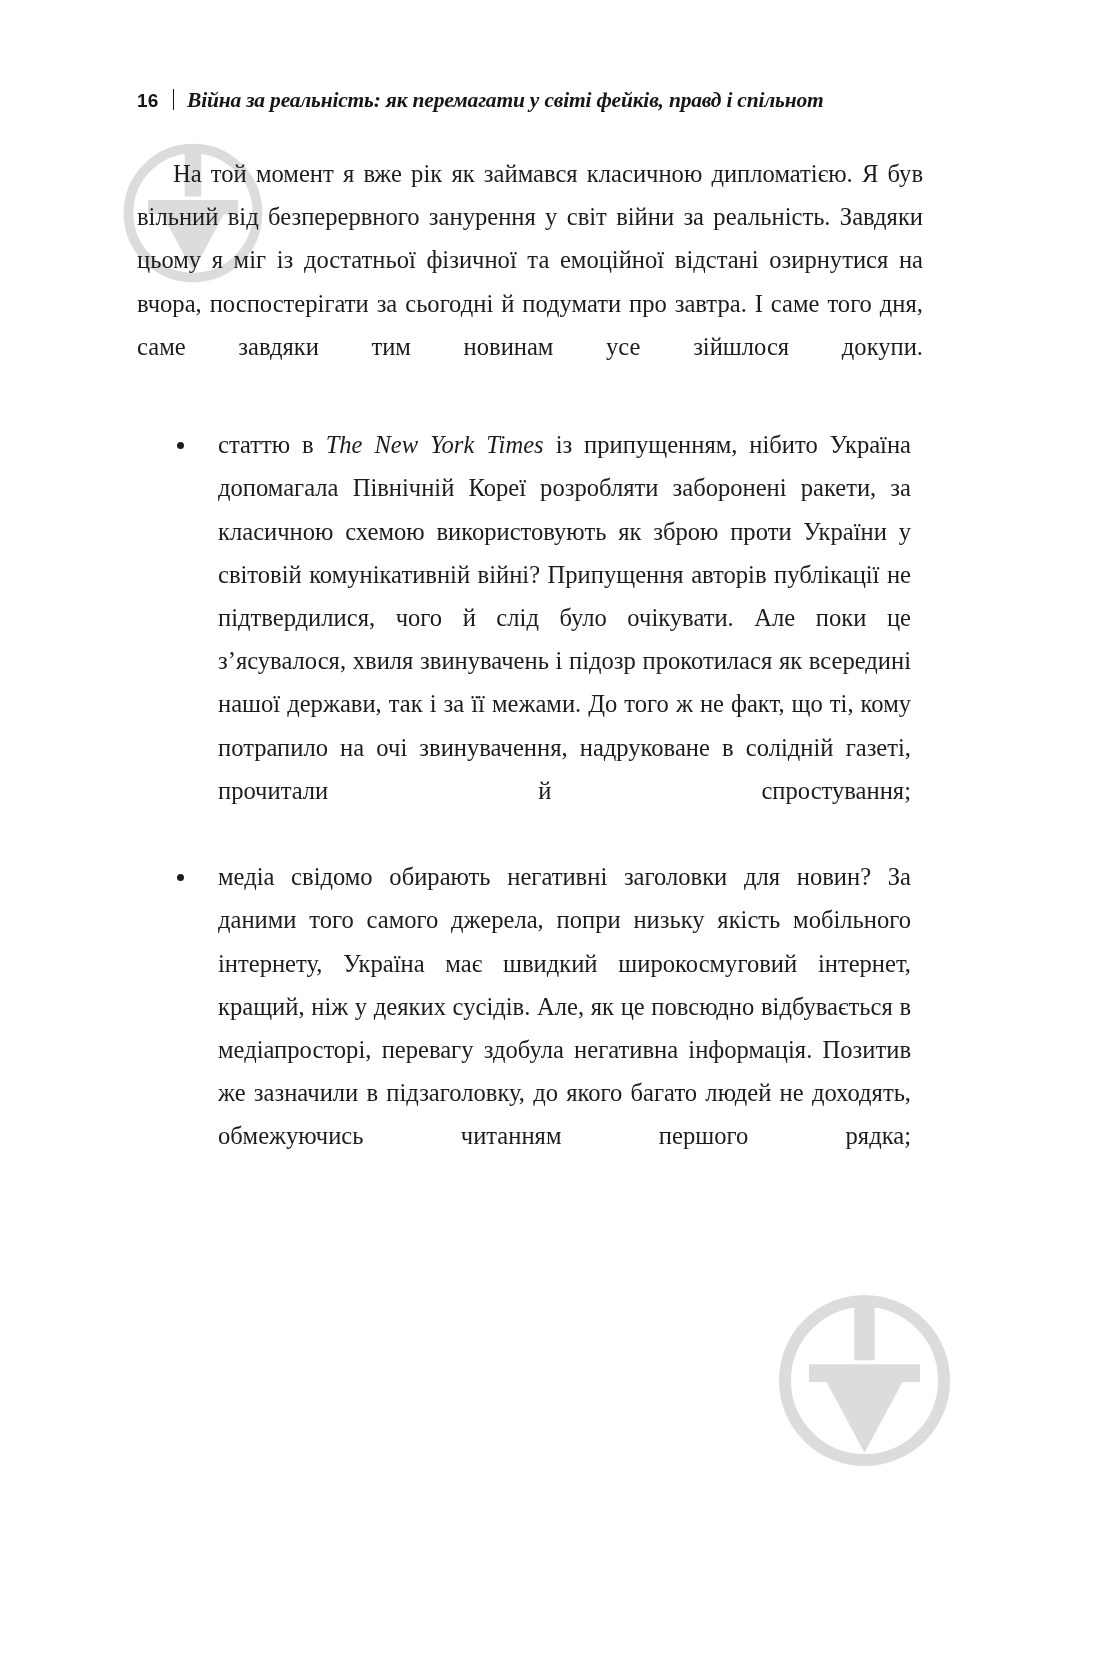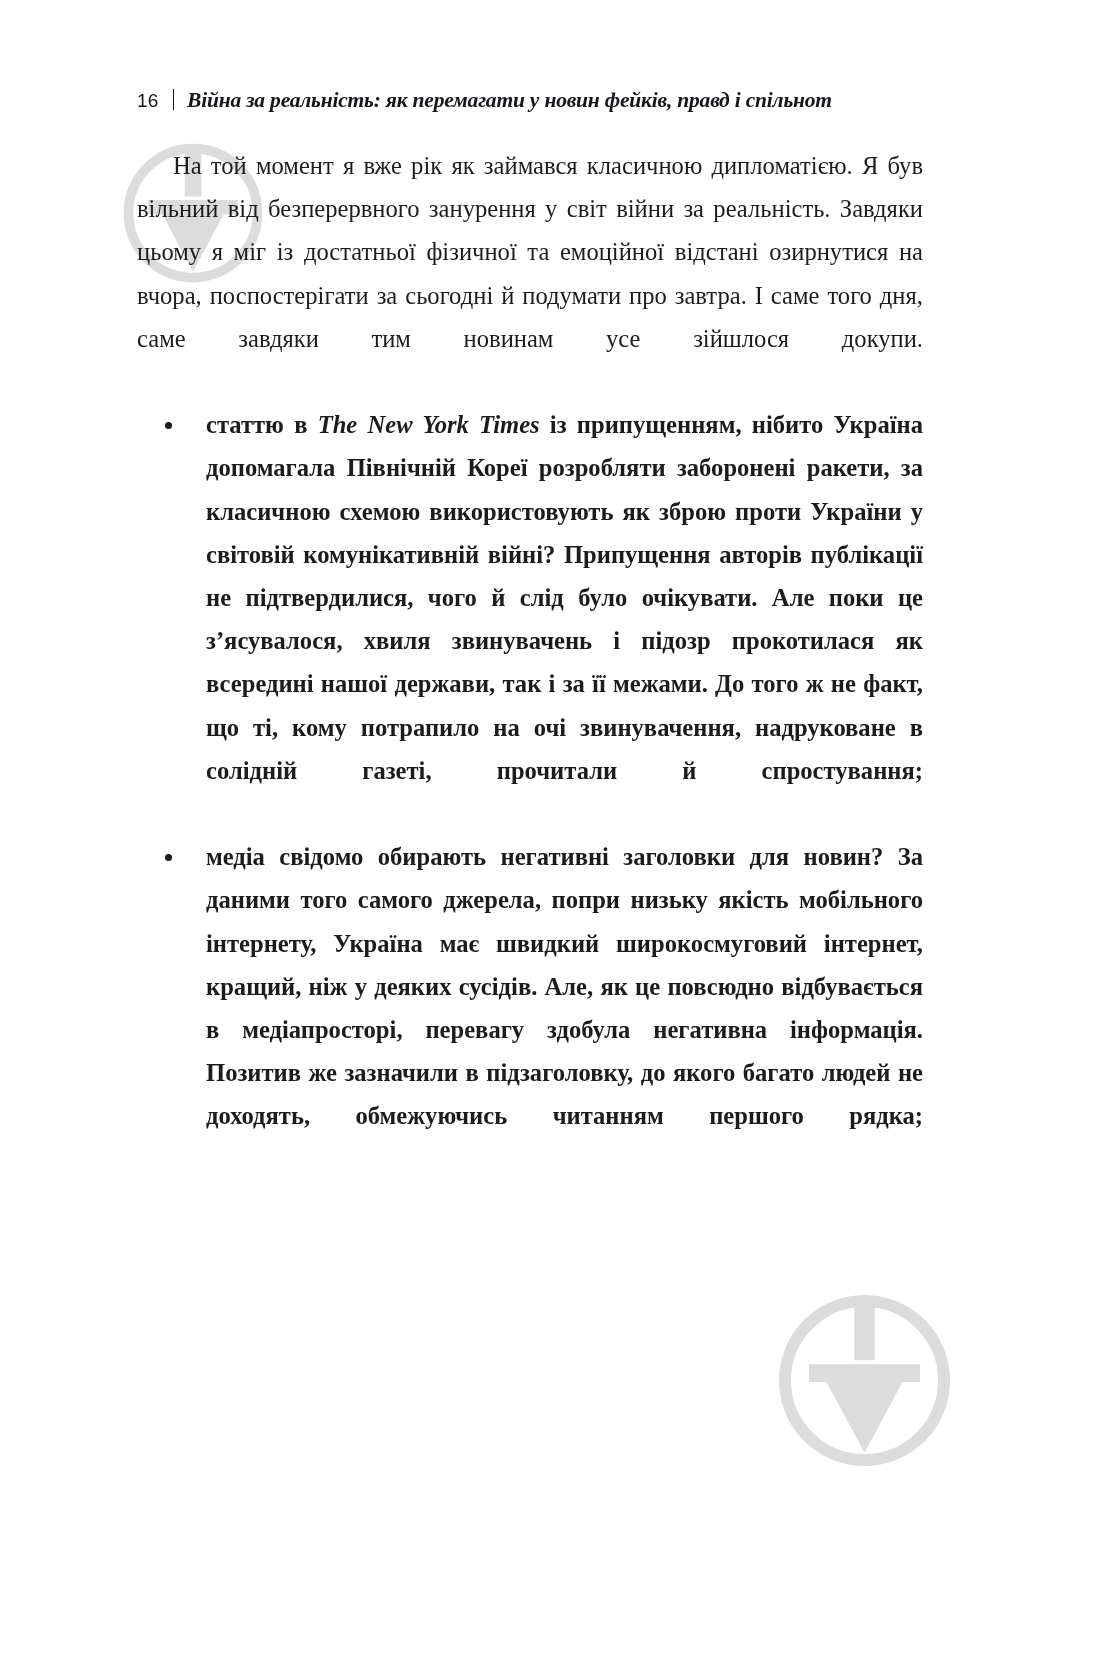--- a/index.html
+++ b/index.html
@@ -48,21 +48,21 @@
     left: 137px;
     top: 86px;
     width: 830px;
     display: flex;
     align-items: baseline;
     z-index: 2;
     white-space: nowrap;
   }
   .running-head .folio {
     font-family: "Liberation Sans", "DejaVu Sans", sans-serif;
-    font-weight: 400;
+    font-weight: 700;
     font-size: 19px;
     letter-spacing: 0.2px;
     color: #15151a;
   }
   .running-head .rule {
     display: inline-block;
     width: 1.5px;
     height: 21px;
     background: #15151a;
     margin: 0 13px 0 14px;
@@ -75,41 +75,40 @@
     font-weight: 700;
     font-size: 21.5px;
     letter-spacing: -0.2px;
     color: #15151a;
   }
 
   
   .textblock {
     position: absolute;
     left: 137px;
-    top: 144px;
+    top: 152px;
     width: 786px;
     z-index: 2;
   }
 
   p.body-par {
     margin: 0;
     font-size: 24.6px;
     line-height: 43.2px;
     text-align: justify;
     text-justify: inter-word;
     hyphens: manual;
     text-indent: 36px;
     color: #1c1c1c;
   }
 
   ul.bullets {
     list-style: none;
-    margin: 0;
+    margin: 12px;
     padding: 0;
-    font-weight: bold;
   }
   ul.bullets > li {
     position: relative;
     margin: 0;
     padding-left: 69px;
     font-size: 24.6px;
     line-height: 43.2px;
     text-align: justify;
     text-justify: inter-word;
     color: #1c1c1c;
@@ -163,21 +162,21 @@
       <circle cx="100" cy="100" r="86" fill="none" stroke="#dcdcdc" stroke-width="13"></circle>
       <path d="M100 10 L100 78" stroke="#dcdcdc" stroke-width="22" stroke-linecap="butt"></path>
       <path d="M40 92 L160 92" stroke="#dcdcdc" stroke-width="19"></path>
       <path d="M58 100 L100 178 L142 100 Z" fill="#dcdcdc"></path>
     </svg>
   </div>
 
   <div class="running-head">
     <span class="folio">16</span>
     <span class="rule"></span>
-    <span class="book-title">Війна за реальність: як перемагати у новин фейків, правд і спільнот</span>
+    <span class="book-title">Війна за реальність: як перемагати у світі фейків, правд і спільнот</span>
   </div>
 
   <div class="textblock">
 
     <p class="body-par">На той момент я вже рік як займався класичною дипломатією. Я був вільний від безперервного занурення у світ війни за реальність. Завдяки цьому я міг із достатньої фізичної та емоційної відстані озирнутися на вчора, поспостерігати за сьогодні й подумати про завтра. І саме того дня, саме завдяки тим новинам усе зійшлося докупи.</p>
 
 
     <ul class="bullets">
       <li>
         <span class="dot"></span>

